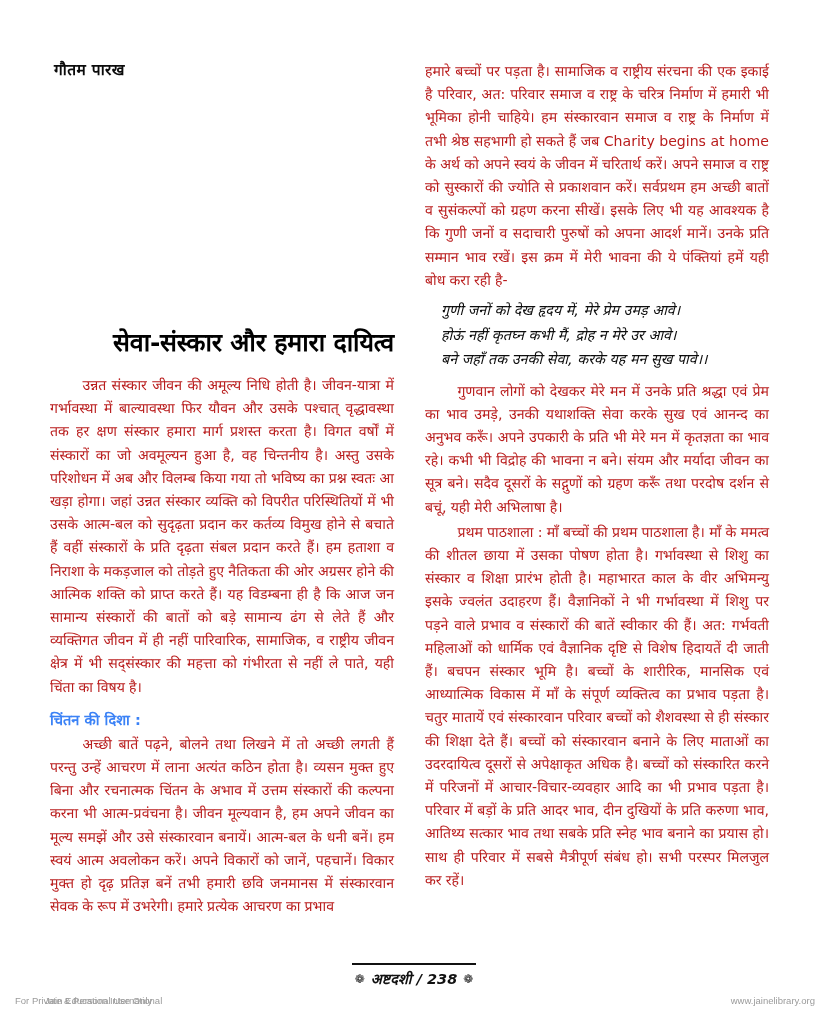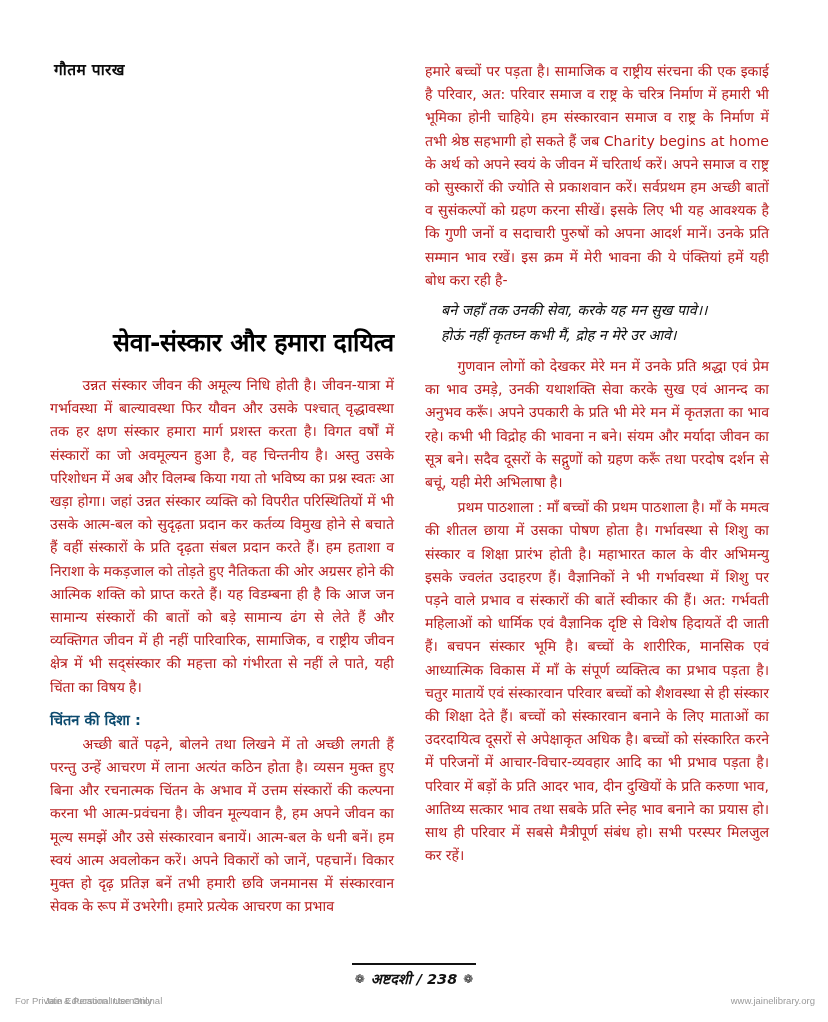--- a/index.html
+++ b/index.html
@@ -78,21 +78,21 @@
   }
   p.para.noindent { text-indent: 0; }
 
   h3.subhead {
     margin: 9px 0 2px 0;
     font-family: "DejaVu Sans", sans-serif;
     font-size: 14.6px;
     font-weight: bold;
     line-height: 23px;
     text-align: left;
-    color: #0c4a6e;
+    color: #3b82f6;
   }
 
   .verse {
     margin: 6px 0 8px 0;
     padding-left: 16px;
   }
   .verse-line {
     font-family: "DejaVu Sans", sans-serif;
     font-style: italic;
     font-size: 14.3px;
@@ -163,22 +163,23 @@
 
         <p class="para">अच्छी बातें पढ़ने, बोलने तथा लिखने में तो अच्छी लगती हैं परन्तु उन्हें आचरण में लाना अत्यंत कठिन होता है। व्यसन मुक्त हुए बिना और रचनात्मक चिंतन के अभाव में उत्तम संस्कारों की कल्पना करना भी आत्म-प्रवंचना है। जीवन मूल्यवान है, हम अपने जीवन का मूल्य समझें और उसे संस्कारवान बनायें। आत्म-बल के धनी बनें। हम स्वयं आत्म अवलोकन करें। अपने विकारों को जानें, पहचानें। विकार मुक्त हो दृढ़ प्रतिज्ञ बनें तभी हमारी छवि जनमानस में संस्कारवान सेवक के रूप में उभरेगी। हमारे प्रत्येक आचरण का प्रभाव</p>
       </div>
     </div>
 
     <div class="col col-right">
       <div class="col-inner">
         <p class="para noindent">हमारे बच्चों पर पड़ता है। सामाजिक व राष्ट्रीय संरचना की एक इकाई है परिवार, अत: परिवार समाज व राष्ट्र के चरित्र निर्माण में हमारी भी भूमिका होनी चाहिये। हम संस्कारवान समाज व राष्ट्र के निर्माण में तभी श्रेष्ठ सहभागी हो सकते हैं जब Charity begins at home के अर्थ को अपने स्वयं के जीवन में चरितार्थ करें। अपने समाज व राष्ट्र को सुस्कारों की ज्योति से प्रकाशवान करें। सर्वप्रथम हम अच्छी बातों व सुसंकल्पों को ग्रहण करना सीखें। इसके लिए भी यह आवश्यक है कि गुणी जनों व सदाचारी पुरुषों को अपना आदर्श मानें। उनके प्रति सम्मान भाव रखें। इस क्रम में मेरी भावना की ये पंक्तियां हमें यही बोध करा रही है-</p>
 
         <div class="verse">
+          <div class="verse-line">गुणी जनों को देख हृदय में, मेरे प्रेम उमड़ आवे।</div>
+          <div class="verse-line">होऊं नहीं कृतघ्न कभी मैं, द्रोह न मेरे उर आवे।</div>
           <div class="verse-line">बने जहाँ तक उनकी सेवा, करके यह मन सुख पावे।।</div>
-          <div class="verse-line">होऊं नहीं कृतघ्न कभी मैं, द्रोह न मेरे उर आवे।</div>
         </div>
 
         <p class="para">गुणवान लोगों को देखकर मेरे मन में उनके प्रति श्रद्धा एवं प्रेम का भाव उमड़े, उनकी यथाशक्ति सेवा करके सुख एवं आनन्द का अनुभव करूँ। अपने उपकारी के प्रति भी मेरे मन में कृतज्ञता का भाव रहे। कभी भी विद्रोह की भावना न बने। संयम और मर्यादा जीवन का सूत्र बने। सदैव दूसरों के सद्गुणों को ग्रहण करूँ तथा परदोष दर्शन से बचूं, यही मेरी अभिलाषा है।</p>
         <p class="para">प्रथम पाठशाला : माँ बच्चों की प्रथम पाठशाला है। माँ के ममत्व की शीतल छाया में उसका पोषण होता है। गर्भावस्था से शिशु का संस्कार व शिक्षा प्रारंभ होती है। महाभारत काल के वीर अभिमन्यु इसके ज्वलंत उदाहरण हैं। वैज्ञानिकों ने भी गर्भावस्था में शिशु पर पड़ने वाले प्रभाव व संस्कारों की बातें स्वीकार की हैं। अत: गर्भवती महिलाओं को धार्मिक एवं वैज्ञानिक दृष्टि से विशेष हिदायतें दी जाती हैं। बचपन संस्कार भूमि है। बच्चों के शारीरिक, मानसिक एवं आध्यात्मिक विकास में माँ के संपूर्ण व्यक्तित्व का प्रभाव पड़ता है। चतुर मातायें एवं संस्कारवान परिवार बच्चों को शैशवस्था से ही संस्कार की शिक्षा देते हैं। बच्चों को संस्कारवान बनाने के लिए माताओं का उदरदायित्व दूसरों से अपेक्षाकृत अधिक है। बच्चों को संस्कारित करने में परिजनों में आचार-विचार-व्यवहार आदि का भी प्रभाव पड़ता है। परिवार में बड़ों के प्रति आदर भाव, दीन दुखियों के प्रति करुणा भाव, आतिथ्य सत्कार भाव तथा सबके प्रति स्नेह भाव बनाने का प्रयास हो। साथ ही परिवार में सबसे मैत्रीपूर्ण संबंध हो। सभी परस्पर मिलजुल कर रहें।</p>
       </div>
     </div>
 
   </div>
 
   <div class="foot-rule"></div>

